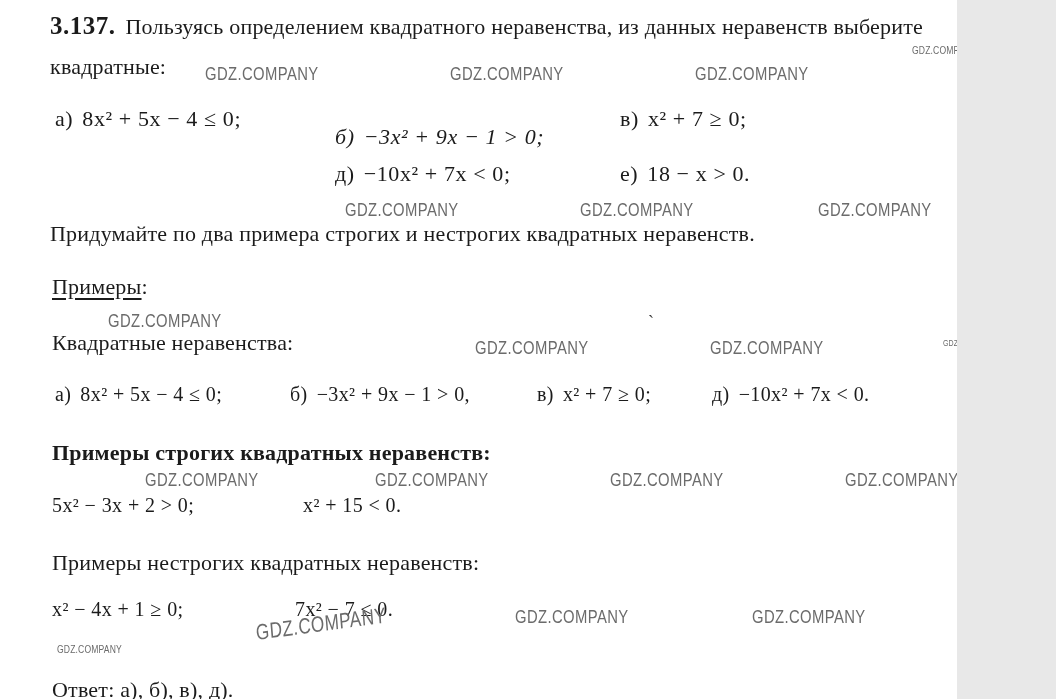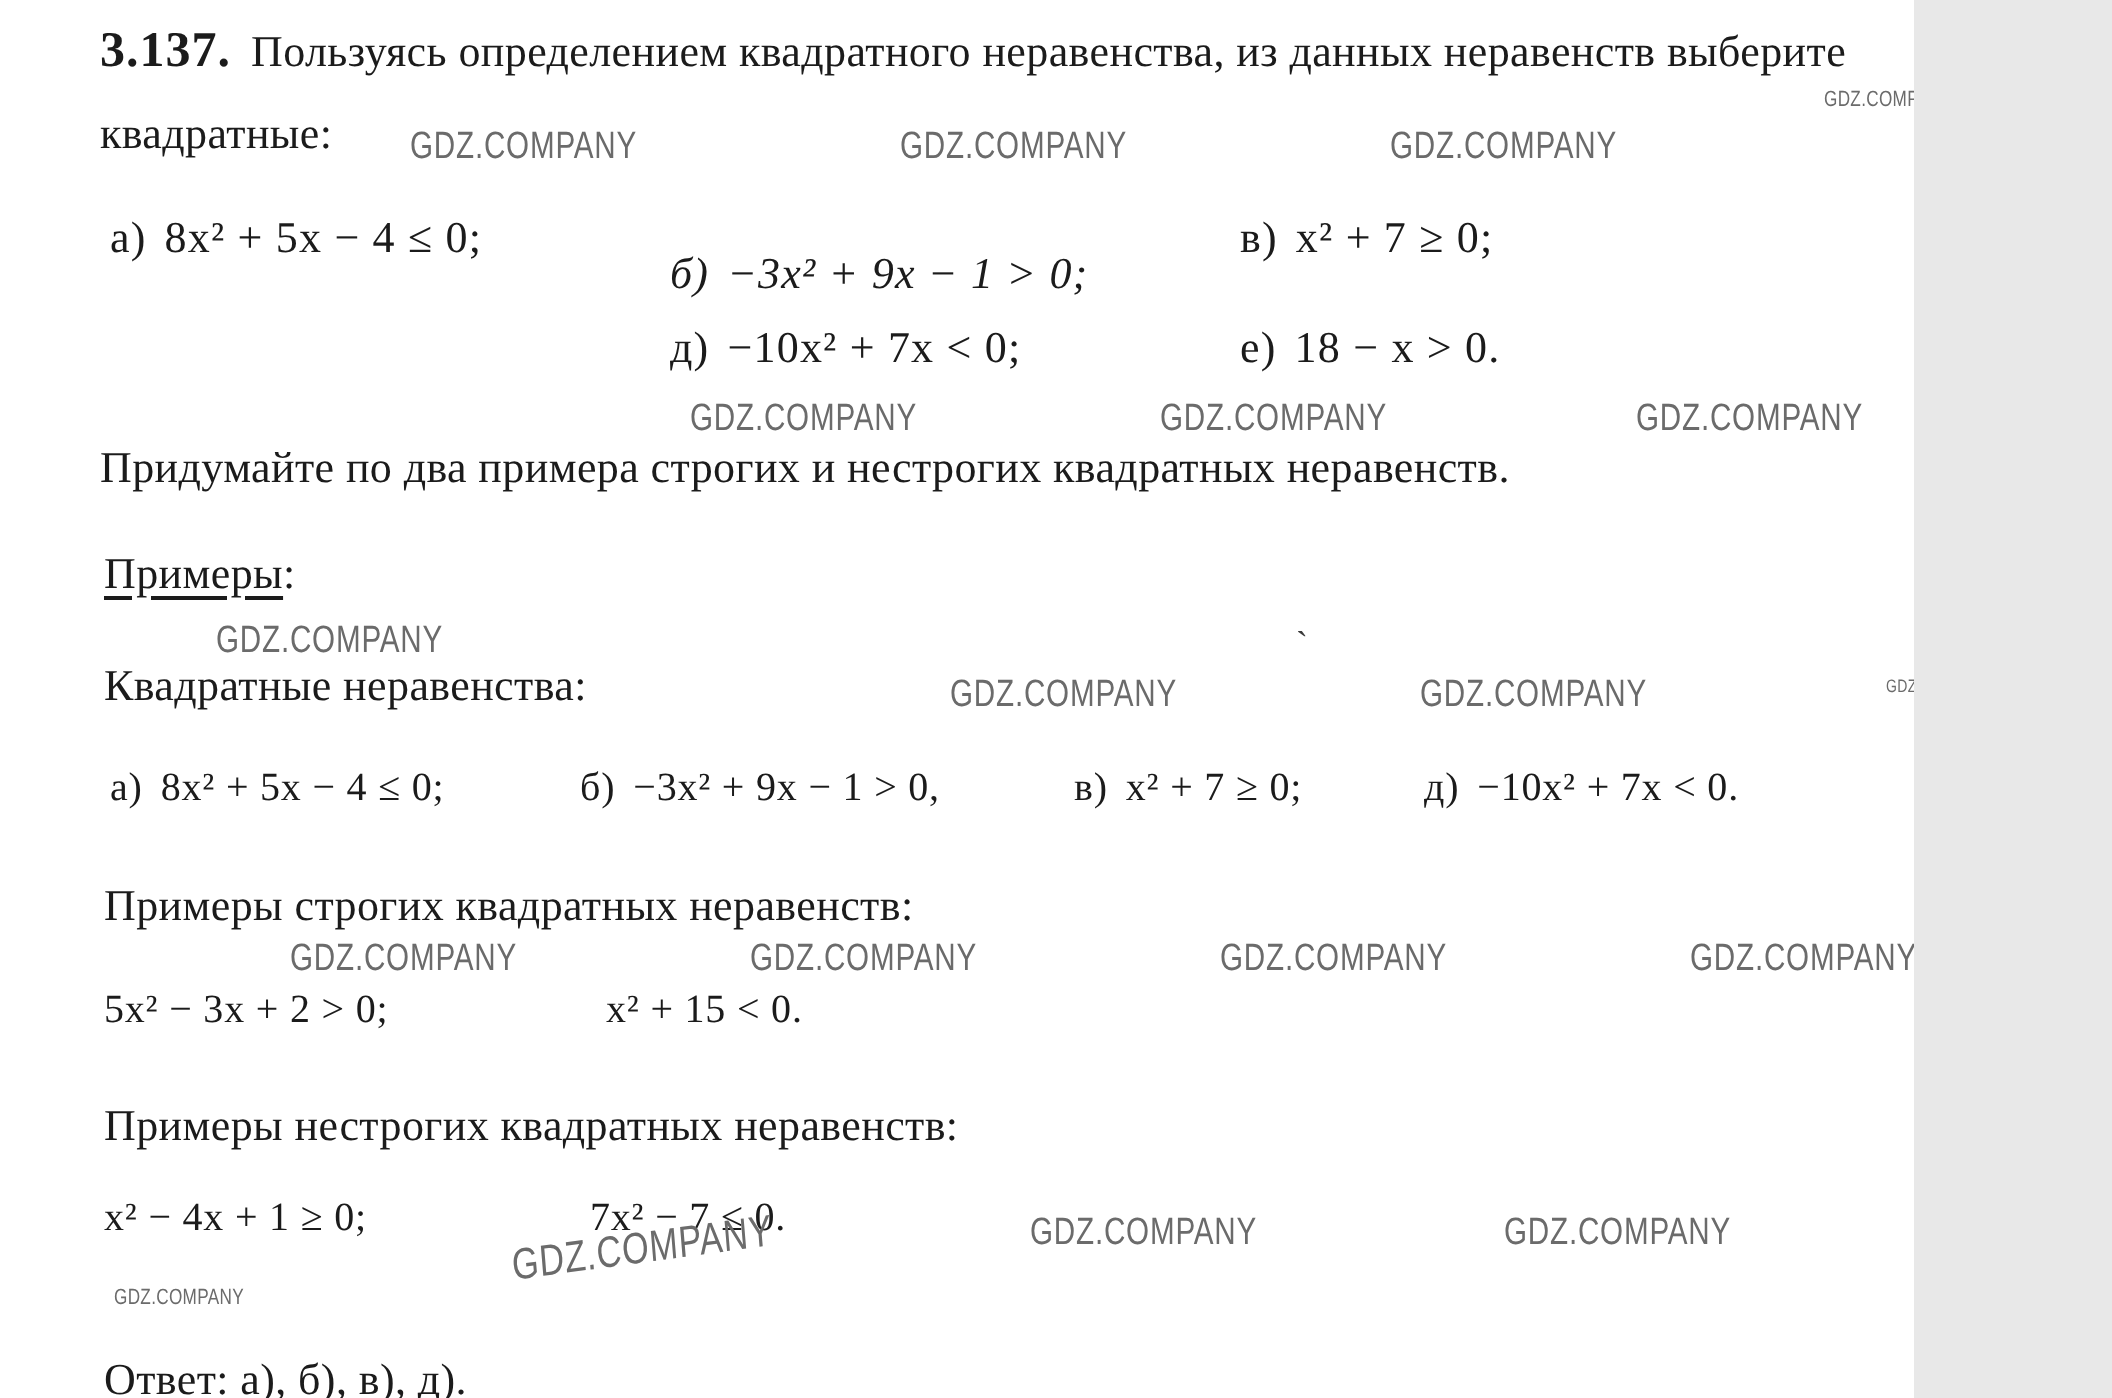--- a/index.html
+++ b/index.html
@@ -97,21 +97,21 @@
   <div class="abs math-sm" style="left:290px; top:383px;">
     <span class="lbl">б)</span><span>−3x² + 9x − 1 &gt; 0,</span>
   </div>
   <div class="abs math-sm" style="left:537px; top:383px;">
     <span class="lbl">в)</span><span>x² + 7 ≥ 0;</span>
   </div>
   <div class="abs math-sm" style="left:712px; top:383px;">
     <span class="lbl">д)</span><span>−10x² + 7x &lt; 0.</span>
   </div>
 
-  <div class="abs text" style="left:52px; top:440px;">
+  <div class="abs text" style="left:52px; top:440px;font-weight:bold;">
     <span>Примеры строгих квадратных неравенств:</span>
   </div>
 
   <span class="abs wm" style="left:145px; top:469px;">GDZ.COMPANY</span>
   <span class="abs wm" style="left:375px; top:469px;">GDZ.COMPANY</span>
   <span class="abs wm" style="left:610px; top:469px;">GDZ.COMPANY</span>
   <span class="abs wm" style="left:845px; top:469px;">GDZ.COMPANY</span>
 
   <div class="abs math-sm" style="left:52px; top:494px;text-align:center;">
     <span>5x² − 3x + 2 &gt; 0;</span>

